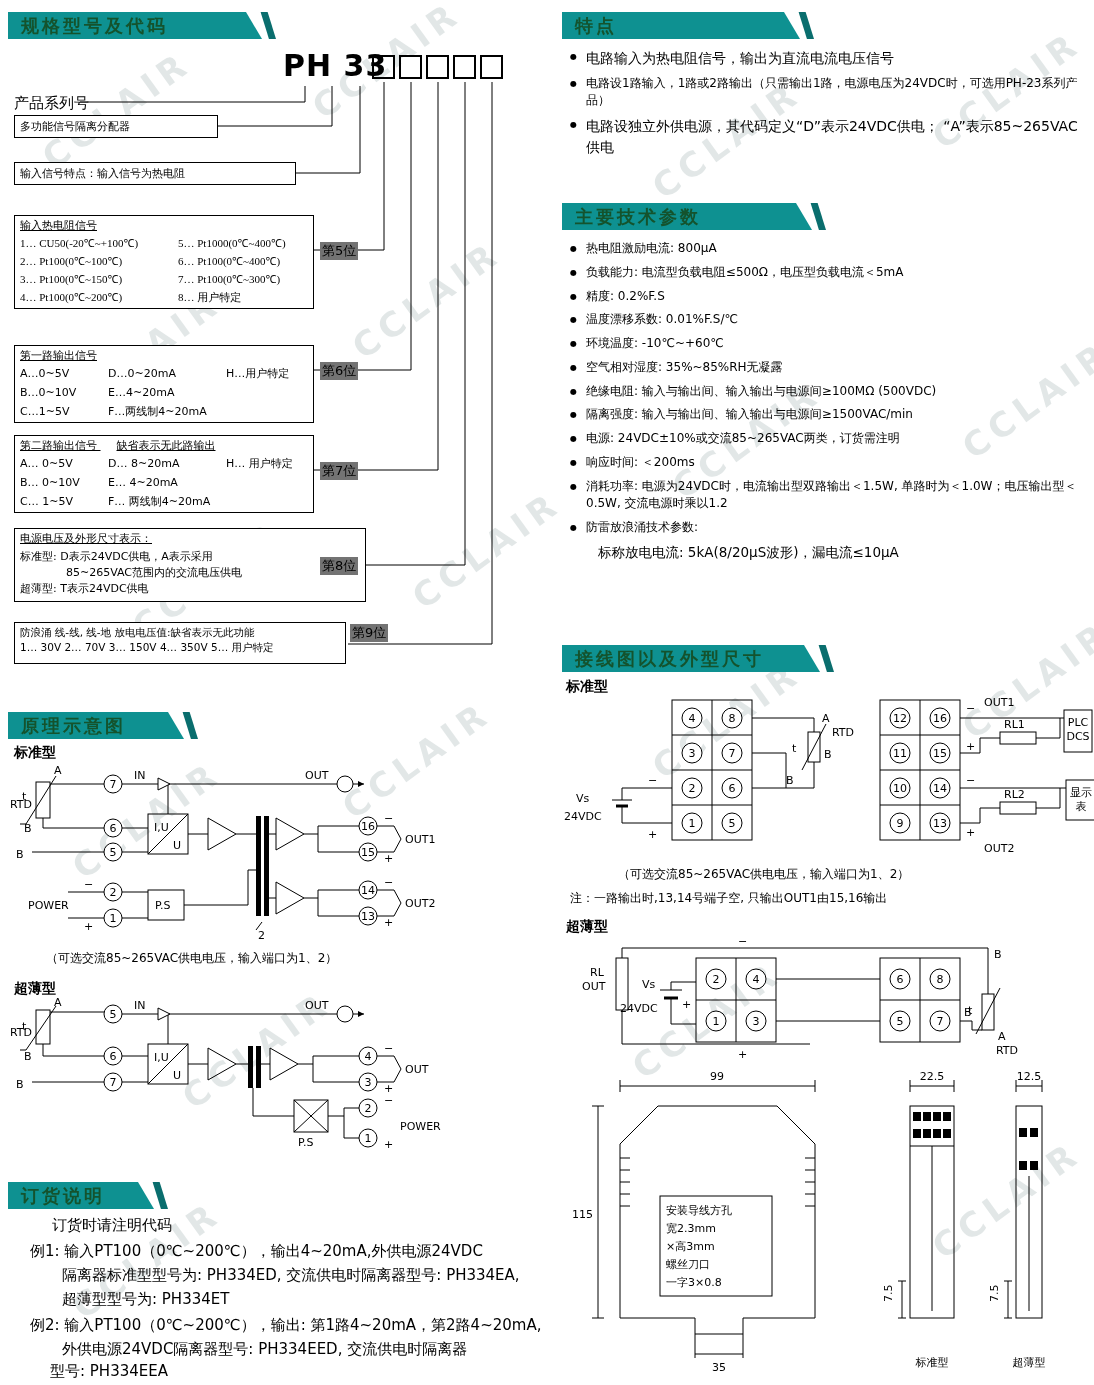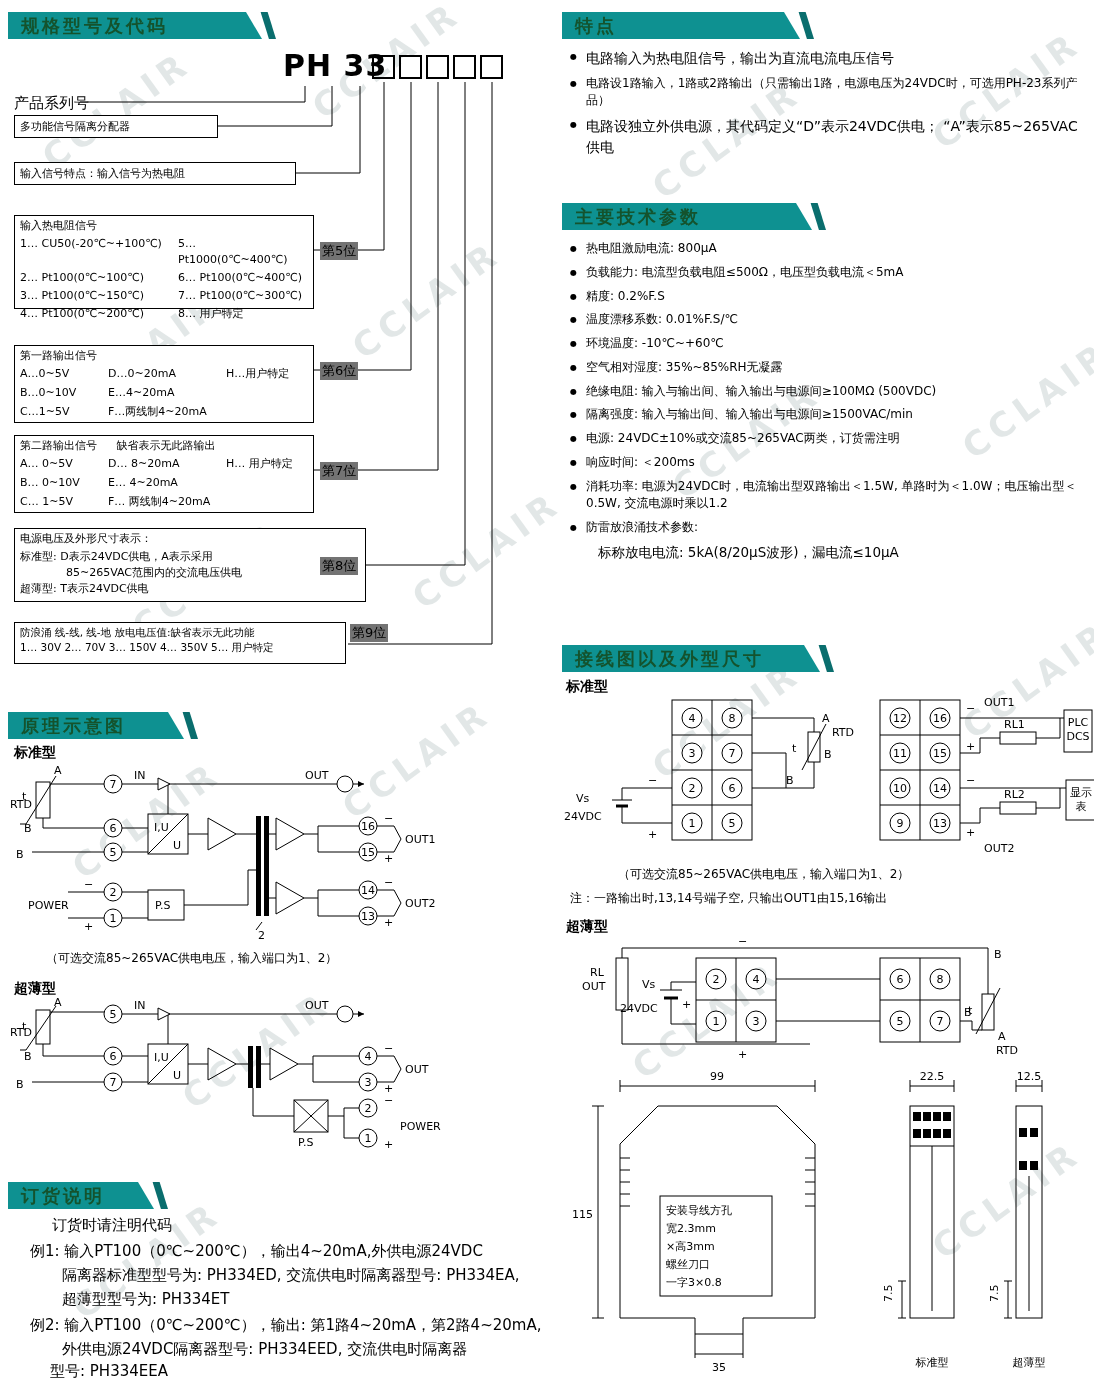--- a/index.html
+++ b/index.html
@@ -11,22 +11,22 @@
   .banner .bar { position:absolute; left:0; top:0; bottom:0; right:14px; background:#0e9191;
                  clip-path:polygon(0 0, calc(100% - 16px) 0, 100% 100%, 0 100%); }
   .banner .tail { position:absolute; right:0; top:0; width:22px; height:100%; background:#0a6e6e;
                   clip-path:polygon(30% 0, 62% 0, 100% 100%, 68% 100%); }
   .banner .label { position:absolute; left:13px; top:0; line-height:27px; color:#14532d;
                    font-size:18px; font-weight:bold; letter-spacing:3px; white-space:nowrap; }
   .plain { position:absolute; font-size:15px; z-index:1; white-space:nowrap; }
   .bold14 { font-size:14px; font-weight:bold; }
   .codebox { position:absolute; border:1px solid #000; background:#fff; font-size:11px;
              z-index:1; box-sizing:border-box; padding:2px 5px; line-height:1.45; }
-  .bx-title { margin-bottom:2px; white-space:nowrap; }
-  .grid2 { display:grid; grid-template-columns:158px 1fr; row-gap:2px; }
+  .bx-title { margin-bottom:2px; white-space:nowrap;text-decoration:underline; }
+  .grid2 { display:grid; grid-template-columns:158px 1fr; row-gap:2px;font-family:Liberation Serif, serif; }
   .grid3 { display:grid; grid-template-columns:88px 118px 1fr; row-gap:3px; }
   .digit-tag { position:absolute; font-size:13px; z-index:2; background:#737373; padding:0 2px; white-space:nowrap; }
   .model-text { position:absolute; font-size:30px; font-weight:bold; letter-spacing:1px; z-index:1; }
   .model-sq { position:absolute; width:23px; height:24px; border:2px solid #000; z-index:1; box-sizing:border-box; }
   .overlay { position:absolute; z-index:1; pointer-events:none; }
   .diagram { position:absolute; z-index:1; }
   .diagram text { font-size:11px; fill:#000; font-family:"DejaVu Sans","Liberation Sans",sans-serif; }
   .shapes { stroke:#000; fill:none; stroke-width:1; }
   .term { fill:#fff; stroke:#000; stroke-width:1; }
   .fillb { fill:#000; stroke:none; }

